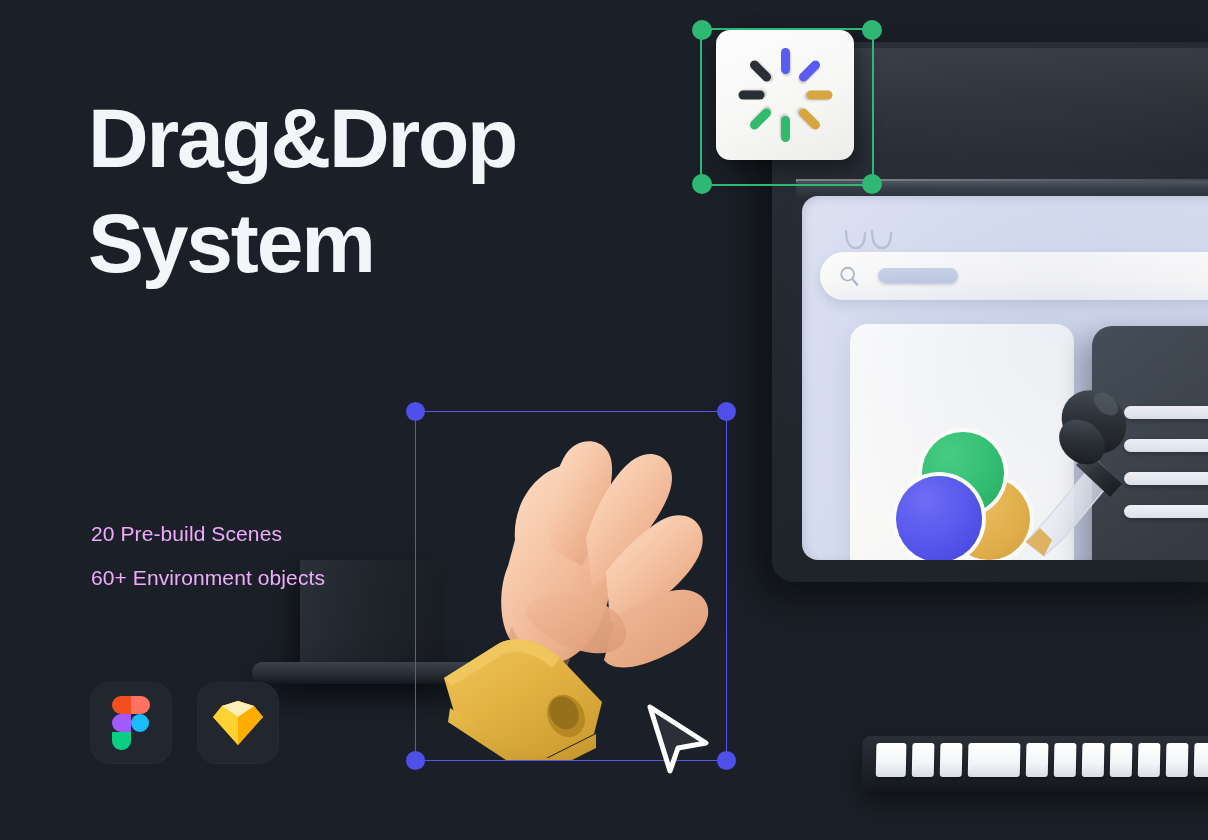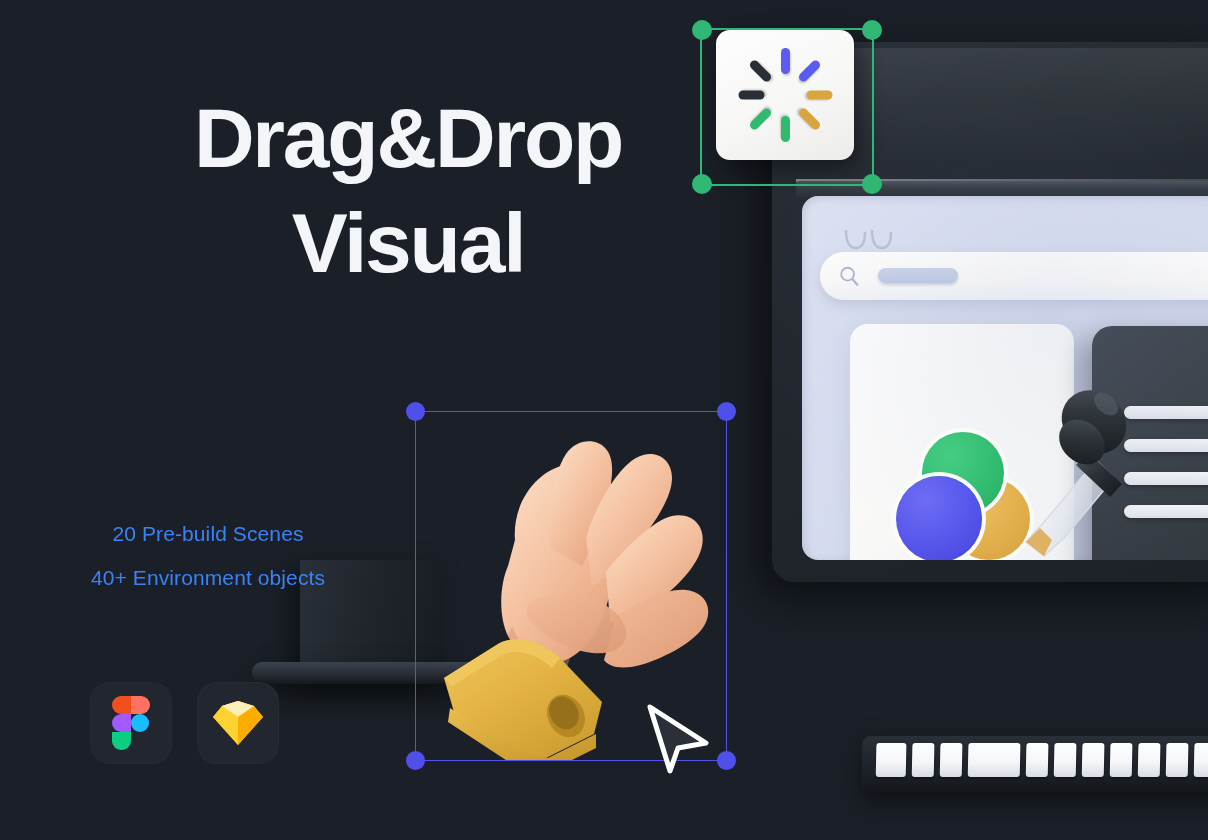--- a/index.html
+++ b/index.html
@@ -2,33 +2,33 @@
 <html><head>
 <meta charset="utf-8">
 <style>
   * { margin:0; padding:0; box-sizing:border-box; }
   html,body{ background:#1b2028; }
   body{
     width:1208px; height:840px;
     font-family:"Liberation Sans", sans-serif;
     overflow:hidden; position:relative;
   }
-  #stage{ position:absolute; inset:0; background:#1b2028; overflow:hidden;text-align:center; }
+  #stage{ position:absolute; inset:0; background:#1b2028; overflow:hidden; }
 
   
   .headline{
     position:absolute; left:88px; top:86px; width:640px;
     font-size:84px; line-height:105px; font-weight:bold;
     color:#f3f5f9; letter-spacing:-2.2px;
   }
   .headline .ln{ display:block; white-space:nowrap; }
 
   .features{ position:absolute; left:91px; top:512px; }
   .feat{
-    font-size:21px; line-height:44px; color:#3b82f6;
+    font-size:21px; line-height:44px; color:#f0abfc;
     letter-spacing:.1px; white-space:nowrap;
   }
 
   
   .apps{ position:absolute; left:90px; top:682px; display:flex; gap:25px; }
   .app-tile{
     width:82px; height:82px; border-radius:20px;
     background:#22262f; position:relative;
     box-shadow:inset 0 0 0 1px rgba(255,255,255,.025);
     display:flex; align-items:center; justify-content:center;
@@ -375,26 +375,26 @@
     <span class="hdl b bl"></span>
     <span class="hdl b br"></span>
   </div>
 
   <svg class="cursor" viewBox="0 0 66 72">
     <path d="M5 4 L61 40 L33 45 L25 68 Z" fill="#2a2f38" stroke="#ffffff" stroke-width="5" stroke-linejoin="round" stroke-linecap="round"></path>
   </svg>
 
   <div class="headline">
     <span class="ln">Drag&amp;Drop</span>
-    <span class="ln">Visual</span>
+    <span class="ln">System</span>
   </div>
 
   <div class="features">
     <div class="feat">20 Pre-build Scenes</div>
-    <div class="feat">40+ Environment objects</div>
+    <div class="feat">60+ Environment objects</div>
   </div>
 
   <div class="apps">
     <div class="app-tile">
       <span class="figma">
         <i class="fg-tl"></i>
           <i class="fg-tr"></i>
           <i class="fg-ml"></i>
           <i class="fg-mr"></i>
           <i class="fg-bl"></i>

